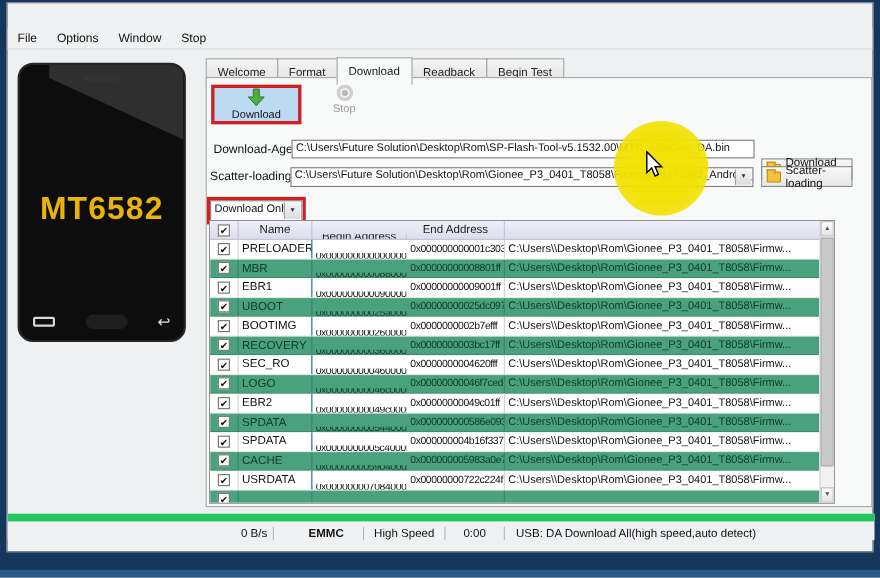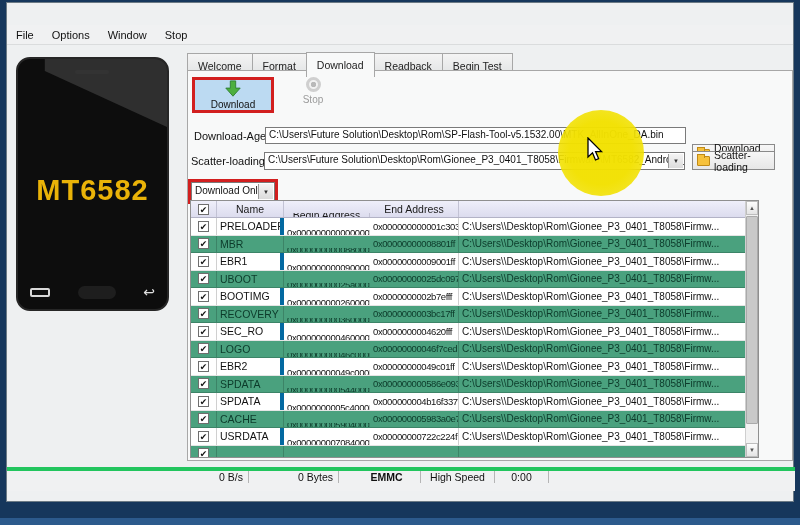--- a/index.html
+++ b/index.html
@@ -83,42 +83,42 @@
     border:1px solid #8f8f8f; overflow:hidden; }
   .ghead { display:flex; height:17px; background:linear-gradient(#efeffa,#dcdcee);
     border-bottom:1px solid #b3b3c6; font-size:10.5px; color:#1a1a1a; }
   .ghead .tc { display:flex; align-items:center; justify-content:center; border-right:1px solid #c2c2d4; }
   .gbody { position:absolute; left:0; top:17px; right:13px; bottom:0; overflow:hidden; }
   .trow { display:flex; height:17.5px; background:#fff; border-bottom:1px solid rgba(0,0,0,0.10);
     font-size:10.5px; color:#111; }
   .trow.green { background:#4aa17e; color:#0c3a2a; border-bottom:1px solid rgba(0,0,0,0.18); }
   .tc { display:flex; align-items:center; padding:0 3px; overflow:hidden; white-space:nowrap; }
   .c-check { width:26px; justify-content:center; border-right:1px solid #d0d0d0; }
-  .c-name  { width:67px; border-right:4px solid #0369a1; }
+  .c-name  { width:67px; border-right:1px solid #0369a1; }
   .c-begin { width:86px; border-right:1px solid #d0d0d0; font-size:9.5px; letter-spacing:-0.4px;margin-top:12px; }
   .c-end   { width:89px; border-right:1px solid #d0d0d0; font-size:9.5px; letter-spacing:-0.4px; }
   .c-loc   { flex:1; font-size:10px; }
   .trow.green .c-check, .trow.green .c-name, .trow.green .c-begin, .trow.green .c-end {
     border-right:1px solid rgba(0,0,0,0.18); }
   .ghead .c-check { width:26px; } .ghead .c-name { width:67px; }
   .ghead .c-begin, .ghead .c-end { font-size:10.5px; letter-spacing:0; }
   .cb { display:inline-block; width:11px; height:11px; background:#fff; border:1px solid #6e6e6e;
     font-size:9px; line-height:10px; text-align:center; color:#111; }
   
   .vscroll { position:absolute; right:0; top:0; bottom:0; width:13px; background:#f2f2f2;
     border-left:1px solid #cfcfcf; }
   .sb-btn { position:absolute; left:0; width:12px; height:14px; background:linear-gradient(#fdfdfd,#e4e4e4);
     border:1px solid #bdbdbd; font-size:6px; color:#555; display:flex; align-items:center; justify-content:center; }
   .sb-up { top:0; } .sb-down { bottom:0; }
   .sb-thumb { position:absolute; left:0px; top:15px; width:12px; height:208px; background:#c9c9c9;
     border:1px solid #aaa; border-radius:1px; }
 
   
   .statusbar { position:absolute; left:0; top:464px; width:788px; height:24px; background:#f0f1f2;
-    border-top:4px solid #22c55e; display:flex; align-items:flex-start; font-size:10.5px; color:#111; }
+    border-top:7px solid #22c55e; display:flex; align-items:flex-end; font-size:10.5px; color:#111; }
   .statusbar .spacer { width:169px; border-right:1px solid #b5b5b5; }
   .scell { display:flex; align-items:center; border-right:1px solid #b5b5b5; padding:0 5px; }
   .scell.r { justify-content:flex-end; } .scell.c { justify-content:center; }
   .s-a { width:73px; } .s-b { width:90px; } .s-c { width:14px; }
   .s-d { width:68px; font-weight:bold; } .s-e { width:74px; } .s-f { width:54px; }
   .s-g { flex:1; border-right:none; padding-left:10px; }
 
   
   .spotlight { position:absolute; left:551px; top:107px; width:86px; height:86px; border-radius:50%;
     background:radial-gradient(circle, rgba(242,225,0,0.97) 52%, rgba(242,225,0,0.88) 70%, rgba(242,225,0,0) 100%);
@@ -336,25 +336,25 @@
         <div class="sb-btn sb-up">▲</div>
         <div class="sb-thumb"></div>
         <div class="sb-btn sb-down">▼</div>
       </div>
     </div>
   </div>
 
   <div class="statusbar">
     <div class="spacer"></div>
     <div class="scell r s-a">0 B/s</div>
-    <div class="scell r s-b">0 Bytes</div>
     <div class="scell s-c"></div>
     <div class="scell c s-d">EMMC</div>
     <div class="scell c s-e">High Speed</div>
     <div class="scell c s-f">0:00</div>
+    <div class="scell s-g">USB: DA Download All(high speed,auto detect)</div>
   </div>
 
   <div class="spotlight"></div>
   <svg class="cursor" width="18" height="26" viewBox="0 0 18 26">
     <path d="M2 1 L2 20 L6.5 15.8 L9.5 23 L12.6 21.6 L9.6 14.6 L15.5 14.6 Z" fill="#ffffff" stroke="#000000" stroke-width="1.3"></path>
   </svg>
 </div>
 
 <div class="bottom-strip"></div>
 

